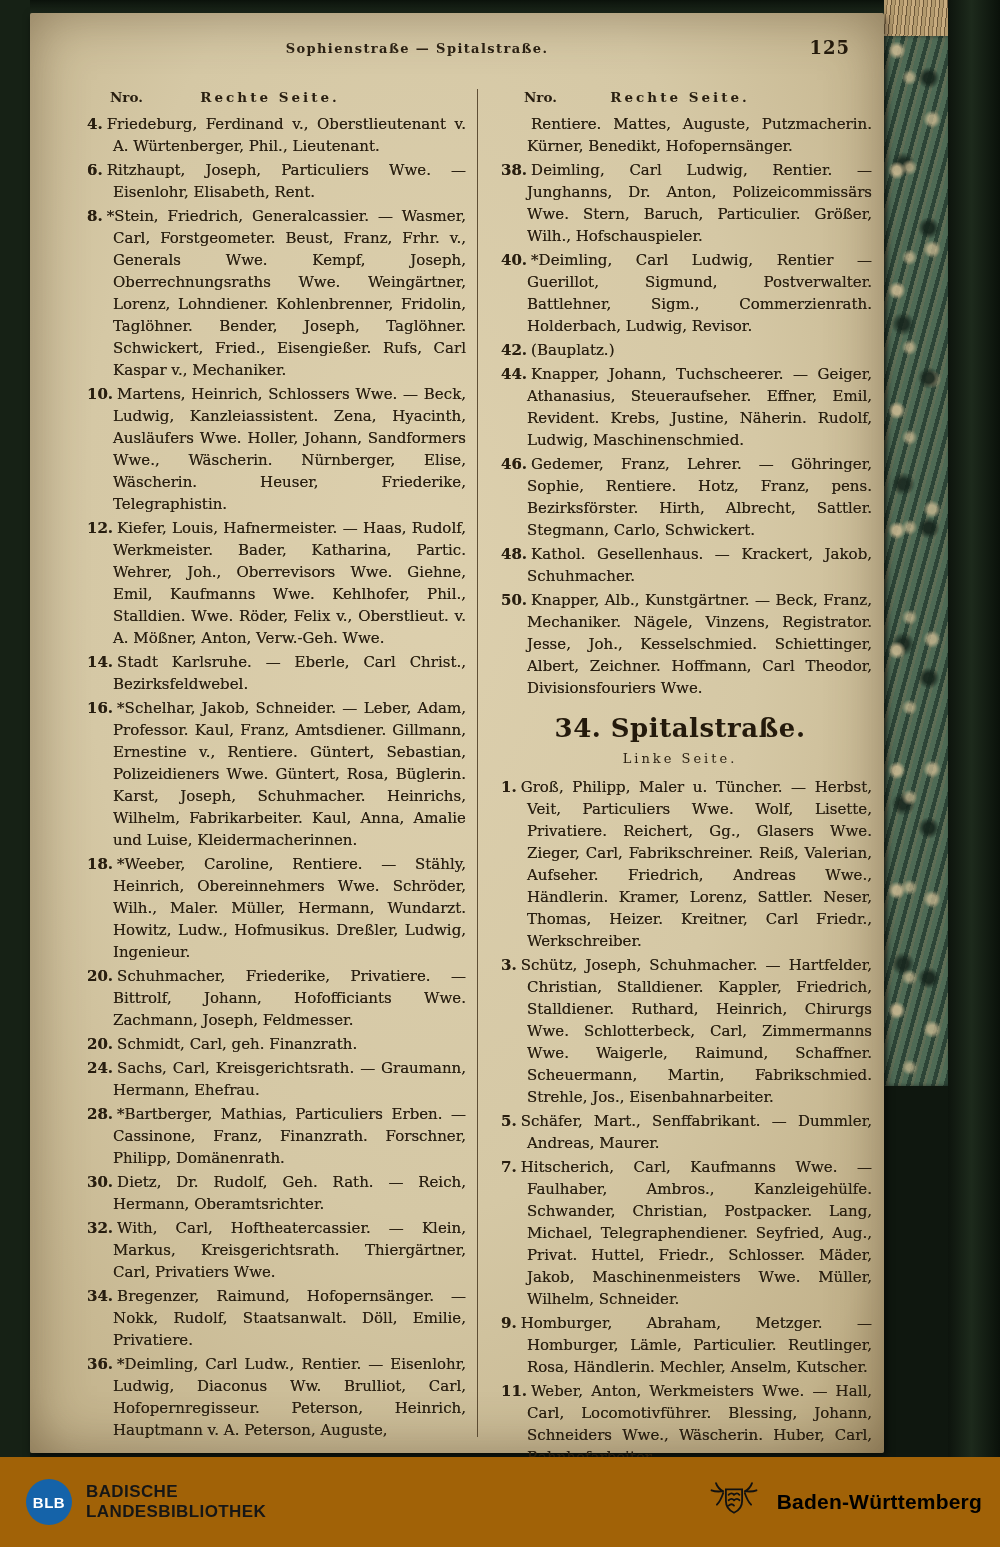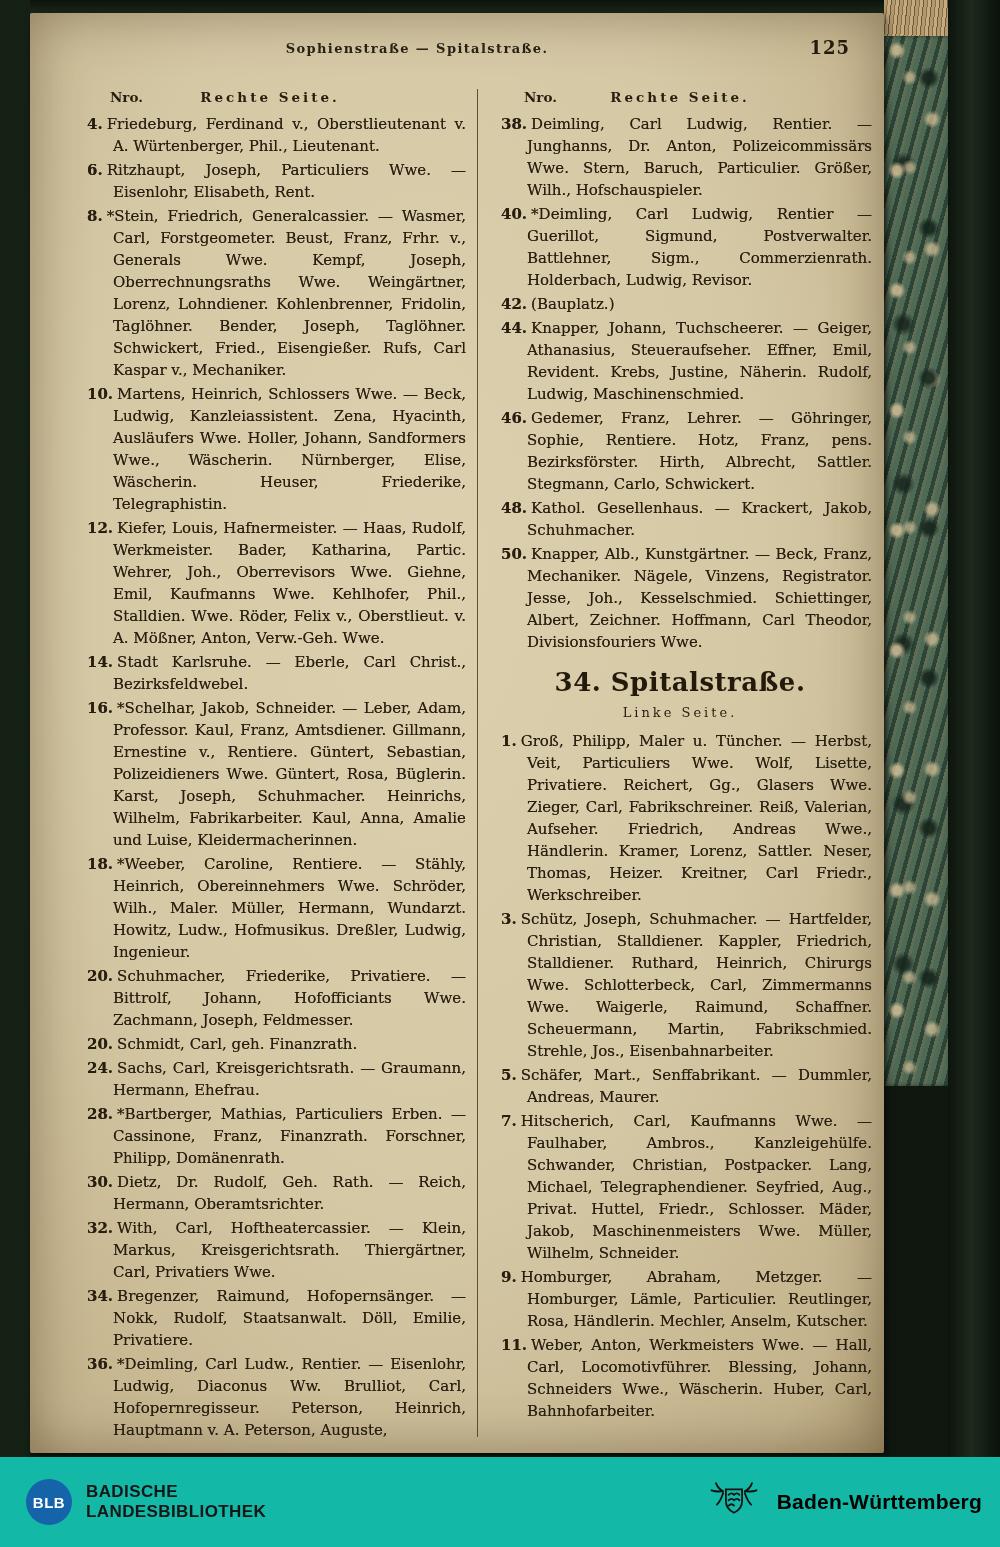--- a/index.html
+++ b/index.html
@@ -62,21 +62,21 @@
     font-size:15px;line-height:22px;
     text-shadow:0 0 .4px rgba(40,30,16,.7);
   }
   .entry.cont{text-indent:0;}
   .entry .num{font-weight:bold;margin-right:4px;}
   .section-head{text-align:center;margin:14px 0 10px 0;}
   .sec-title{font-size:26px;font-weight:bold;color:#241a0c;letter-spacing:.5px;}
   .sec-sub{font-size:13px;font-weight:normal;letter-spacing:3px;margin-top:8px;}
   
   .footer{
-    position:absolute;left:0;bottom:0;width:1000px;height:90px;background:#14b8a6;
+    position:absolute;left:0;bottom:0;width:1000px;height:90px;background:#a16207;
     display:flex;align-items:center;font-family:"Liberation Sans", sans-serif;
   }
   .blb-badge{
     width:46px;height:46px;border-radius:50%;background:#1563a9;margin-left:26px;
     display:flex;align-items:center;justify-content:center;flex:0 0 auto;
   }
   .blb-badge span{color:#ffffff;font-weight:bold;font-size:15px;letter-spacing:.5px;}
   .lib-name{margin-left:14px;font-weight:bold;font-size:17px;line-height:1.2;color:#161616;letter-spacing:.4px;}
   .bw-group{margin-left:auto;margin-right:18px;display:flex;align-items:center;gap:16px;}
   .bw-arms{flex:0 0 auto;}
@@ -141,20 +141,21 @@
         </div>
     </div>
 
     <div class="col col-right">
       <div class="col-head">
         <span class="nro">Nro.</span>
         <span class="side">Rechte Seite.</span>
       </div>
       <div class="entries">
 
+          <p class="entry cont"><span class="num"></span><span class="txt">Rentiere. Mattes, Auguste, Putzmacherin. Kürner, Benedikt, Hofopernsänger.</span></p>
 
           <p class="entry"><span class="num">38.</span><span class="txt">Deimling, Carl Ludwig, Rentier. — Junghanns, Dr. Anton, Polizeicommissärs Wwe. Stern, Baruch, Particulier. Größer, Wilh., Hofschauspieler.</span></p>
 
           <p class="entry"><span class="num">40.</span><span class="txt">*Deimling, Carl Ludwig, Rentier — Guerillot, Sigmund, Postverwalter. Battlehner, Sigm., Commerzienrath. Holderbach, Ludwig, Revisor.</span></p>
 
           <p class="entry"><span class="num">42.</span><span class="txt">(Bauplatz.)</span></p>
 
           <p class="entry"><span class="num">44.</span><span class="txt">Knapper, Johann, Tuchscheerer. — Geiger, Athanasius, Steueraufseher. Effner, Emil, Revident. Krebs, Justine, Näherin. Rudolf, Ludwig, Maschinenschmied.</span></p>
 
           <p class="entry"><span class="num">46.</span><span class="txt">Gedemer, Franz, Lehrer. — Göhringer, Sophie, Rentiere. Hotz, Franz, pens. Bezirksförster. Hirth, Albrecht, Sattler. Stegmann, Carlo, Schwickert.</span></p>

